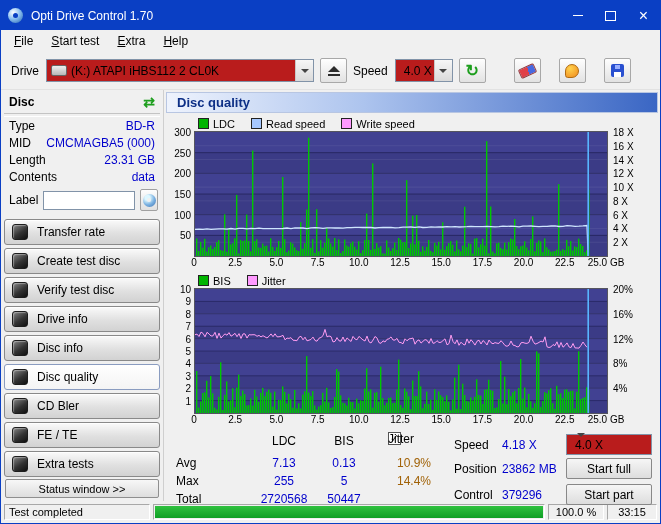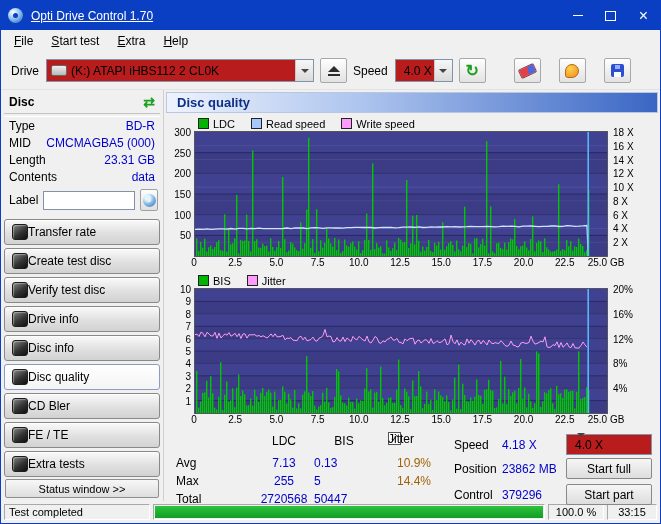--- a/index.html
+++ b/index.html
@@ -3,21 +3,21 @@
 <meta charset="utf-8">
 <title>Opti Drive Control</title>
 <style>
   html,body{margin:0;padding:0;background:#c8c8c8;}
   .window{width:661px;height:524px;box-sizing:border-box;border:1px solid #0a3fc4;background:#f0f0f0;
           display:flex;flex-direction:column;font-family:"Liberation Sans",sans-serif;font-size:12px;color:#000;overflow:hidden;}
   
   .titlebar{flex:0 0 29px;background:#0a3fc4;display:flex;align-items:center;padding-left:7px;}
   .app-ico{width:15px;height:15px;border-radius:50%;background:radial-gradient(circle at 35% 30%,#ffffff,#8cc0f0 45%,#2060b0);position:relative;flex:0 0 15px;}
   .app-ico::after{content:"";position:absolute;left:5px;top:5px;width:5px;height:5px;border-radius:50%;background:#0a3fc4;}
-  .title{color:#fff;margin-left:8px;flex:1;text-decoration:underline;}
+  .title{color:#fff;margin-left:8px;flex:1;}
   .winbtns{display:flex;height:100%;}
   .winbtn{width:33px;display:flex;align-items:center;justify-content:center;color:#fff;}
   .minbar{width:10px;height:1px;background:#fff;}
   .maxbox{width:9px;height:8px;border:1px solid #fff;}
   .closex{font-size:16px;line-height:1;}
   
   .menubar{flex:0 0 22px;display:flex;align-items:center;padding-left:4px;}
   .menu-item{padding:2px 9px;}
   
   .toolbar{flex:0 0 37px;display:flex;align-items:center;padding:0 10px;border-bottom:1px solid #e2e2e2;}
@@ -49,21 +49,21 @@
   .info-row{display:flex;padding:1px 8px;line-height:15px;}
   .info-value{margin-left:auto;color:#0000cc;}
   .label-row{display:flex;align-items:center;gap:5px;padding:3px 5px 3px 8px;}
   .label-input{width:92px;height:19px;box-sizing:border-box;border:1px solid #8193a8;font-size:11px;padding:0 2px;font-family:"Liberation Sans",sans-serif;}
   .label-btn{width:24px;height:20px;border:1px solid #a0a0a0;background:linear-gradient(#fdfdfd,#e0e0e0);border-radius:2px;display:flex;align-items:center;justify-content:center;}
   .cd-ico{width:13px;height:13px;border-radius:50%;background:radial-gradient(circle at 35% 30%,#ddf7ff 20%,#7ab0e0 55%,#3a70b0);position:relative;}
   .cd-ico::after{content:"";position:absolute;left:4.5px;top:4.5px;width:4px;height:4px;background:#f0f0f0;border-radius:50%;}
   .navlist{margin-top:5px;}
   .navbtn{height:26px;margin:3px 3px;box-sizing:border-box;border:1px solid #898989;border-radius:3px;
           background:linear-gradient(#fafafa,#e0e0e0 55%,#d2d2d2);box-shadow:inset 0 1px 0 rgba(255,255,255,.85);
-          display:flex;align-items:center;padding-left:7px;cursor:default;}
+          display:flex;align-items:center;gap:9px;padding-left:7px;cursor:default;}
   .navbtn.active{background:linear-gradient(#ffffff,#f4f4f4);border-color:#8a9cc0;}
   .navicon{flex:0 0 14px;width:14px;height:14px;border-radius:3px;background:linear-gradient(145deg,#787878 10%,#333 55%,#101010);
            border:1px solid #1d1d1d;box-shadow:inset 1px 1px 1px rgba(255,255,255,.35);}
   .statuswin-btn{position:absolute;left:4px;right:4px;bottom:3px;height:17px;border:1px solid #8f8f8f;border-radius:2px;
            background:linear-gradient(#f7f7f7,#dedede);font-size:11px;display:flex;align-items:center;justify-content:center;}
   
   .main{flex:1;position:relative;padding:2px 2px 0 2px;box-sizing:border-box;border-left:1px solid #cfcfcf;}
   .panel-header{height:21px;box-sizing:border-box;border:1px solid #b8c6e2;display:flex;align-items:center;padding-left:10px;
            font-weight:bold;font-size:13px;color:#0d2f86;background:linear-gradient(to right,#eef3fd 0%,#adc4ee 40%,#3a66c4 100%);}
   .legend{display:flex;align-items:center;gap:16px;font-size:11px;margin:4px 0 1px 32px;height:13px;}
@@ -78,21 +78,21 @@
   .axis-right span{position:absolute;left:5px;line-height:9px;}
   .xaxis{position:relative;height:13px;font-size:10px;margin-left:28px;width:426px;}
   .xaxis span{position:absolute;transform:translateX(-50%);white-space:nowrap;}
   
   .stats{position:relative;height:84px;margin-top:3px;}
   .stats span{position:absolute;}
   .st-c1{left:78px;width:80px;text-align:center;}
   .st-c2{left:148px;width:60px;text-align:center;}
   .st-l{left:10px;}
   .st-v1{left:78px;width:80px;text-align:center;color:#0000cc;}
-  .st-v2{left:148px;width:60px;color:#0000cc;}
+  .st-v2{left:148px;width:60px;text-align:center;color:#0000cc;}
   .st-v3{left:212px;width:72px;text-align:center;color:#a16207;}
   .st-jit{position:absolute;left:222px;top:2px;display:flex;align-items:center;gap:5px;}
   .cb{width:13px;height:13px;box-sizing:border-box;background:#fff;border:1px solid #555;font-size:11px;line-height:11px;text-align:center;color:#111;position:static !important;}
   .st-rl{left:288px;}
   .st-rv{left:336px;color:#0000cc;}
   .st-combo{position:absolute;left:400px;top:4px;width:86px;height:21px;}
   .st-btn{position:absolute;left:400px;width:86px;height:21px;box-sizing:border-box;border:1px solid #888;border-radius:2px;
           background:linear-gradient(#f6f6f6,#dddddd);display:flex;align-items:center;justify-content:center;}
   
   .statusbar{flex:0 0 20px;display:flex;align-items:center;padding:1px 3px;gap:3px;background:#f0f0f0;}

